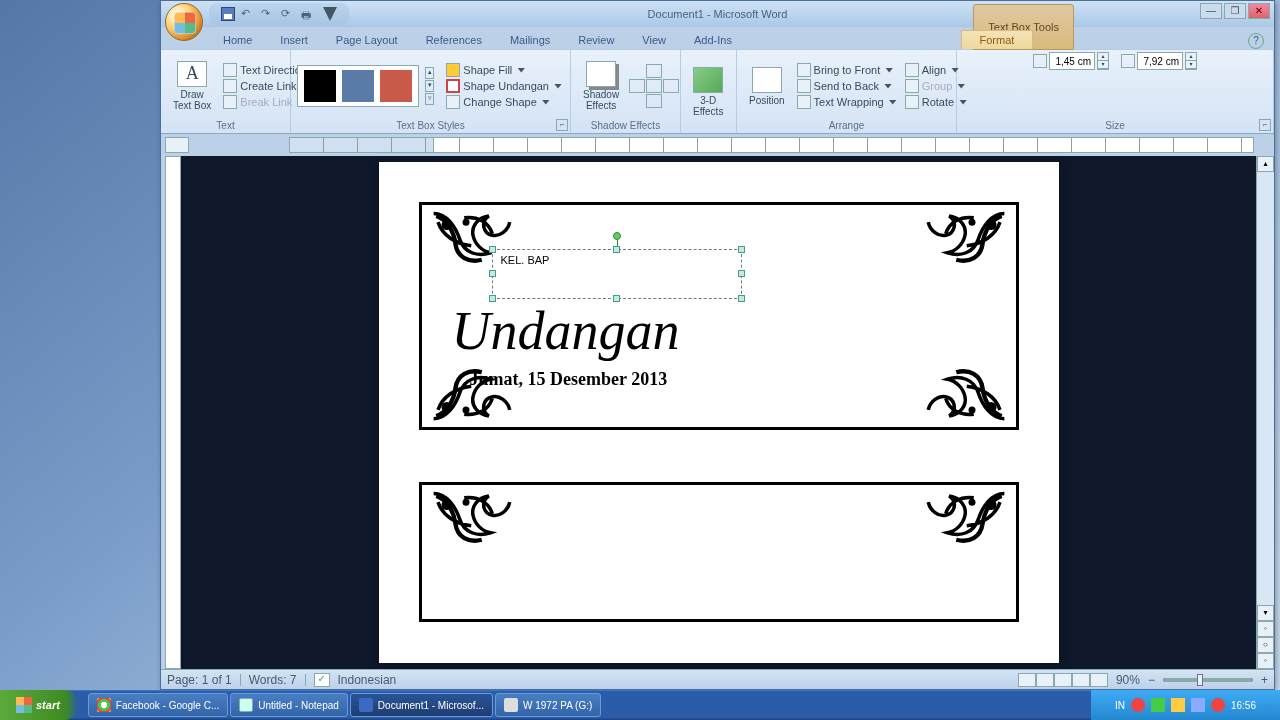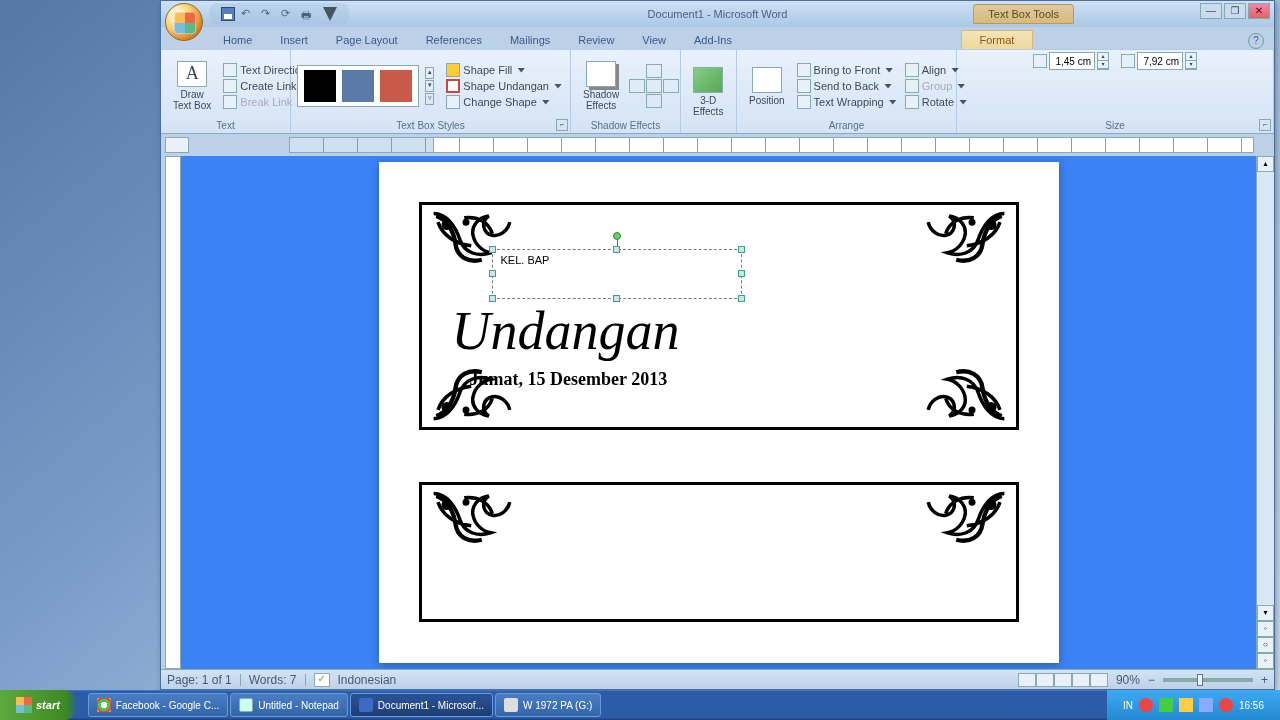--- a/index.html
+++ b/index.html
@@ -10,21 +10,21 @@
 .word-window { position: absolute; top: 0; left: 160px; right: 5px; bottom: 30px; background: #bcd1e8; border: 1px solid #4a6f99; box-shadow: 2px 2px 6px rgba(0,0,0,.3); display: flex; flex-direction: column; z-index: 5; }
 
 .titlebar { height: 26px; background: linear-gradient(#cfe1f5,#aac8e6); display: flex; align-items: center; font-size: 11px; color: #4a6080; position: relative; }
 .office-btn { width: 38px; height: 38px; border-radius: 50%; position: absolute; left: 4px; top: 2px; background: radial-gradient(circle at 30% 30%, #fff 0%, #ffcf6b 40%, #e0862b 70%, #8a4a13 100%); border: 1px solid #8a6a2b; z-index: 20; }
 .office-btn::before { content:""; position:absolute; left:8px; top:8px; width:22px; height:22px; background: conic-gradient(#e64 0 25%, #5b8 0 50%, #7bd 0 75%, #fb5 0); border-radius:4px; box-shadow: inset 0 0 0 1px #fff6; }
 .qat { margin-left: 48px; display: flex; align-items: center; gap: 6px; padding: 0 12px; height: 22px; border-radius: 8px; background: linear-gradient(#bcd4ec,#a9c5e2); }
 .qat span { width: 14px; height: 14px; display:inline-block; }
 .qat .save-icon {border: 1px solid #2a4a7a;background:#5a7dbf;position:relative}.qat .save-icon:after{content:"";position:absolute;left:2px;right:2px;bottom:1px;height:5px;background:#fff}
 .qat .undo-icon,.qat .redo-icon,.qat .sync-icon,.qat .printpv-icon{border-radius:2px}
 .title-text { position: absolute; left: 0; right: 0; text-align: center; pointer-events: none; }
-.tools-tab-title { position:absolute; right: 200px; background: linear-gradient(#e0c9a0,#d8ba7e); color:#5a4a20; padding: 3px 14px; font-size: 11px; border-radius: 3px 3px 0 0; border:1px solid #b89a5b; top: 3px;}
+.tools-tab-title { position:absolute; right: 200px; background: linear-gradient(#e0c9a0,#d8ba7e); color:#5a4a20; padding: 16px 14px; font-size: 11px; border-radius: 3px 3px 0 0; border:1px solid #b89a5b; top: 3px;}
 .win-controls { position:absolute; right:4px; top:2px; display:flex; gap:2px;}
 .win-controls div{width:22px;height:16px;background:#c9dbed;border:1px solid #8aa;font-size:10px;text-align:center;line-height:14px;color:#456}
 .win-controls .close{background:linear-gradient(#e8a,#d66);color:#600}
 
 .tabrow { height: 22px; display:flex; align-items:flex-end; padding-left: 48px; font-size: 11px; gap: 0; background:transparent;}
 .tabrow .tab { padding: 3px 14px; color: #3a5a8a; cursor: pointer; margin-top: 33px; }
 .tabrow .tab.active { color: #8a5a10; }
 .tabrow .tab.contextual { background: linear-gradient(#f5e3b8,#eed89d); border:1px solid #d8ba7e; border-bottom: none; margin-left: auto; padding: 3px 18px; position:relative;}
 .help-icon{ margin-left:auto; margin-right:10px; color:#3a5a8a; width:16px; height:16px; border-radius:50%; border:1px solid #6a8; text-align:center; font-size:10px; line-height:14px;}
 
@@ -47,21 +47,21 @@
 .spinner div{flex:1;border-bottom:1px solid #8aa;font-size:6px;text-align:center;line-height:7px}
 
 .ruler-area { height: 22px; background: #bcd1e8; display:flex; align-items:center; }
 .ruler-corner { width:24px; height:16px; background:#e8f0f8; border:1px solid #8aa; margin-left: 4px; font-size:7px; text-align:center; line-height:14px;}
 .ruler-h { flex:1; height:16px; margin: 0 20px 0 100px; background:#fff; border:1px solid #8aa; position:relative; overflow:hidden;}
 .ruler-h .ticks{ position:absolute; inset:0; background: repeating-linear-gradient(90deg, transparent 0 33px, #999 33px 34px); font-size:7px; color:#555;}
 .ruler-h .inactive{position:absolute;top:0;bottom:0;width:15%;background:#cfe0f2;border-right:1px solid #8aa;}
 
 .doc-area { flex:1; background:#bcd1e8; display:flex; overflow:hidden; position:relative;}
 .ruler-v { width:16px; margin-left:4px; background:#fff; border:1px solid #8aa;}
-.canvas-area { flex:1; background:#3b82f6; display:flex; justify-content:center; overflow:hidden; padding: 6px 0;}
+.canvas-area { flex:1; background:#0f172a; display:flex; justify-content:center; overflow:hidden; padding: 6px 0;}
 .scroll-v { width:18px; background:#cfe0f2; border-left:1px solid #8aa; display:flex; flex-direction:column;}
 .scroll-v .arr, .scroll-h .arr{height:16px;border:1px solid #8aa;background:#e8f0f8;font-size:8px;text-align:center;line-height:14px}
 .scroll-v .track{flex:1;background:#d8e6f5;}
 .page { width: 680px; background:#fff; box-shadow: 0 2px 8px rgba(0,0,0,.3); padding: 0; }
 .invite-card { margin: 40px 40px 52px; border: 3px solid #000; height: 228px; position:relative; background:#fff; }
 .invite-card.second { margin-top: 20px; height:140px;}
 .flourish { position:absolute; width:90px; height:70px; }
 .flourish.tl { left:6px; top:4px; }
 .flourish.tr { right:6px; top:4px; transform: scaleX(-1);}
 .flourish.bl { left:6px; bottom:4px; transform: scaleY(-1);}
@@ -86,21 +86,21 @@
 .zoom-slider{width:90px;height:4px;background:#8aa;position:relative}
 .zoom-slider .thumb{position:absolute;left:38%;top:-4px;width:6px;height:12px;background:#e8f0f8;border:1px solid #678}
 
 .taskbar { position:absolute; bottom:0; left:0; right:0; height:30px; background: linear-gradient(#3d7cd2 0%, #2a5ca8 6%, #2a5ca8 92%, #1d3f7a 100%); display:flex; align-items:center; z-index:100; font-size:11px;}
 .start-btn{height:100%;padding:0 18px 0 16px;background:linear-gradient(90deg,#5caa3d 0%, #3d8a22 85%, #2a5ca8 100%);color:#fff;font-weight:bold;font-style:italic;display:flex;align-items:center;gap:4px;border-radius:0 14px 14px 0;}
 .start-btn .win-icon{width:16px;height:16px;background:conic-gradient(#e64 0 25%,#5b8 0 50%,#7bd 0 75%,#fb5 0)}
 .task-items{flex:1;display:flex;height:100%;gap:2px;padding-left:10px}
 .task-item{height:24px;margin-top:3px;padding:0 8px;background:linear-gradient(#4a7ec2,#3264a8);border:1px solid #6a9ade;color:#fff;display:flex;align-items:center;gap:5px;max-width:160px;border-radius:3px;font-size:10px;white-space:nowrap;overflow:hidden}
 .task-item.active{background:linear-gradient(#2a5498,#1e3d72)}
 .task-item .app-icon{width:14px;height:14px;background:#fff;flex-shrink:0;border-radius:2px}
-.tray{height:100%;background:linear-gradient(#3eabf5,#2488d0);padding:0 16px;display:flex;align-items:center;gap:6px;color:#fff;font-size:10px}
+.tray{height:100%;background:linear-gradient(#3eabf5,#2488d0);padding:0 24px;display:flex;align-items:center;gap:6px;color:#fff;font-size:10px}
 .tray .tray-icon{width:14px;height:14px}
 </style>
 </head>
 <body>
 
 <div class="wallpaper"></div>
 
 <div class="word-window">
 
   <div class="titlebar">

